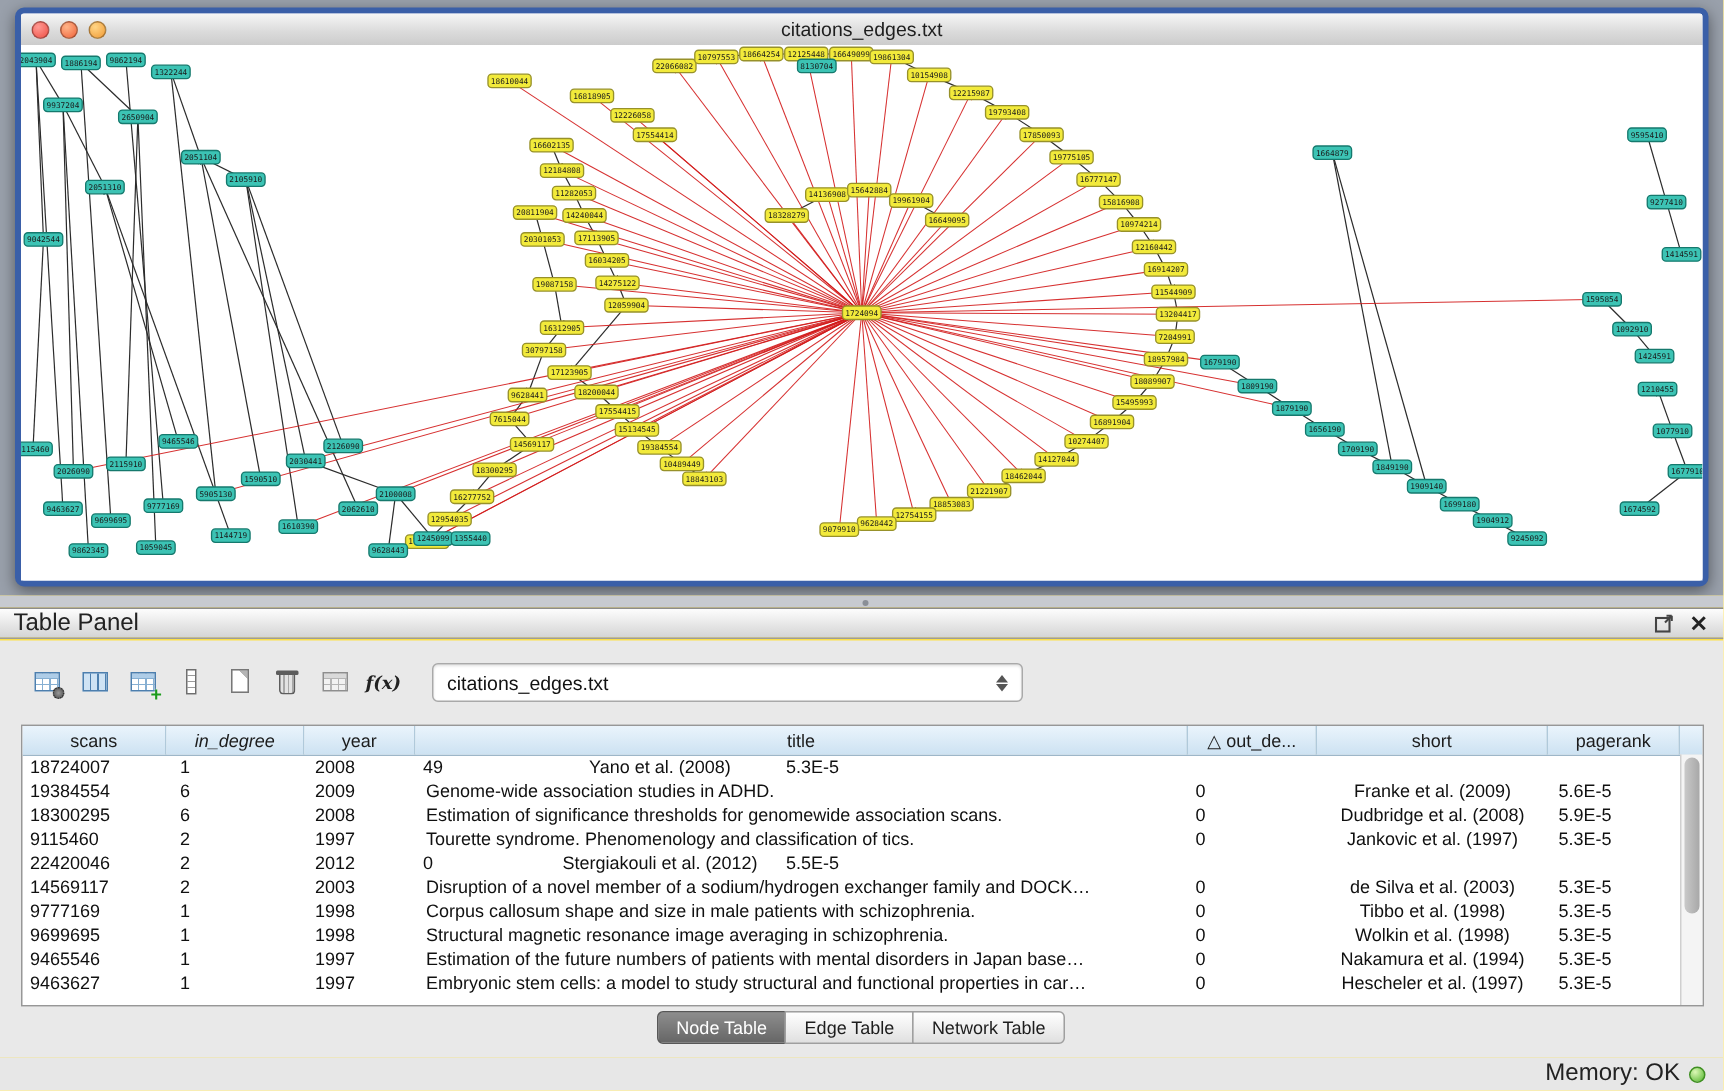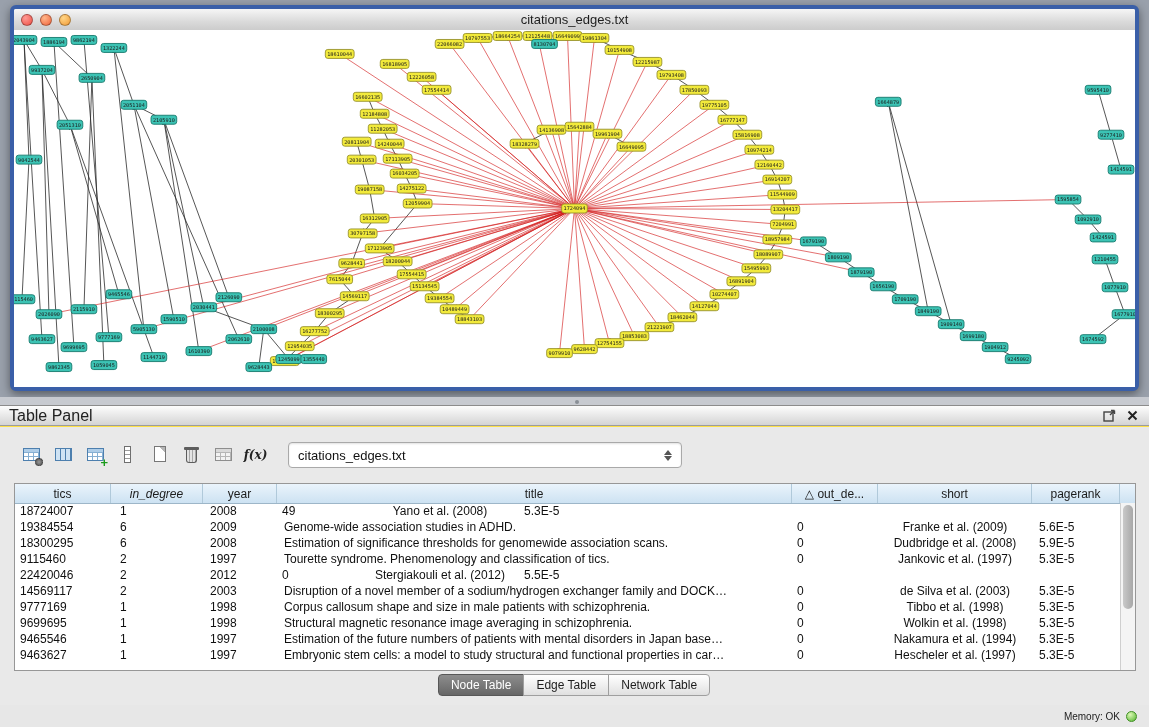--- a/index.html
+++ b/index.html
@@ -67,21 +67,21 @@
   .h0{width:96px;}.h1{width:92px;font-style:italic;}.h2{width:74px;}.h3{flex:1;}.h4{width:86px;}.h5{width:154px;}.h6{width:88px;}
   .vscroll{position:absolute;right:0;top:19px;bottom:0;width:15px;background:#f4f4f4;border-left:1px solid #cfcfcf;box-sizing:border-box;cursor:pointer;}
   .vscroll .thumb{position:absolute;left:2px;right:2px;top:2px;height:62%;border-radius:5px;background:linear-gradient(90deg,#c9c9c9,#a8a8a8);}
   
   .tabsrow{position:absolute;bottom:9px;left:0;right:0;display:flex;justify-content:center;}
   .tab{font-size:12px;padding:3px 12px;border:1px solid #9f9f9f;background:linear-gradient(#ffffff,#e0e0e0);color:#1d1d1d;margin-left:-1px;cursor:pointer;}
   .tab:first-child{border-radius:4px 0 0 4px;}
   .tab:last-child{border-radius:0 4px 4px 0;}
   .tab.active{background:linear-gradient(#8d8d8d,#666666);color:#fff;border-color:#575757;}
   
-  #statusbar{position:absolute;bottom:0;width:100%;height:22px;display:flex;justify-content:flex-end;align-items:center;padding-right:12px;box-sizing:border-box;font-size:10px;color:#222;background:#e7e7e7;}
+  #statusbar{position:absolute;bottom:0;width:100%;height:22px;display:flex;justify-content:flex-end;align-items:center;padding-right:12px;box-sizing:border-box;font-size:16px;color:#222;background:#e7e7e7;}
   .memball{width:11px;height:11px;border-radius:50%;margin-left:6px;background:radial-gradient(circle at 35% 30%,#dcf8b6,#52b42d);border:1px solid #3f8f22;box-sizing:border-box;}
 </style>
 </head>
 <body>
 
 <div id="stage">
   <div id="desktop"></div>
 
   <div id="win">
     <div id="titlebar">
@@ -567,21 +567,21 @@
         <span class="val">citations_edges.txt</span>
         <span class="arrows">
             <i class="up"></i>
             <i class="dn"></i>
           </span>
       </div>
     </div>
 
     <div class="tablewrap">
       <div class="thead" id="thead">
-          <div class="hcell h0">tics</div>
+          <div class="hcell h0">scans</div>
           <div class="hcell h1">in_degree</div>
           <div class="hcell h2">year</div>
           <div class="hcell h3">title</div>
           <div class="hcell h4">△ out_de...</div>
           <div class="hcell h5">short</div>
           <div class="hcell h6">pagerank</div>
           <div class="hstub"></div>
         </div>
       <div class="tbody" id="tbody">
           <div class="trow">

